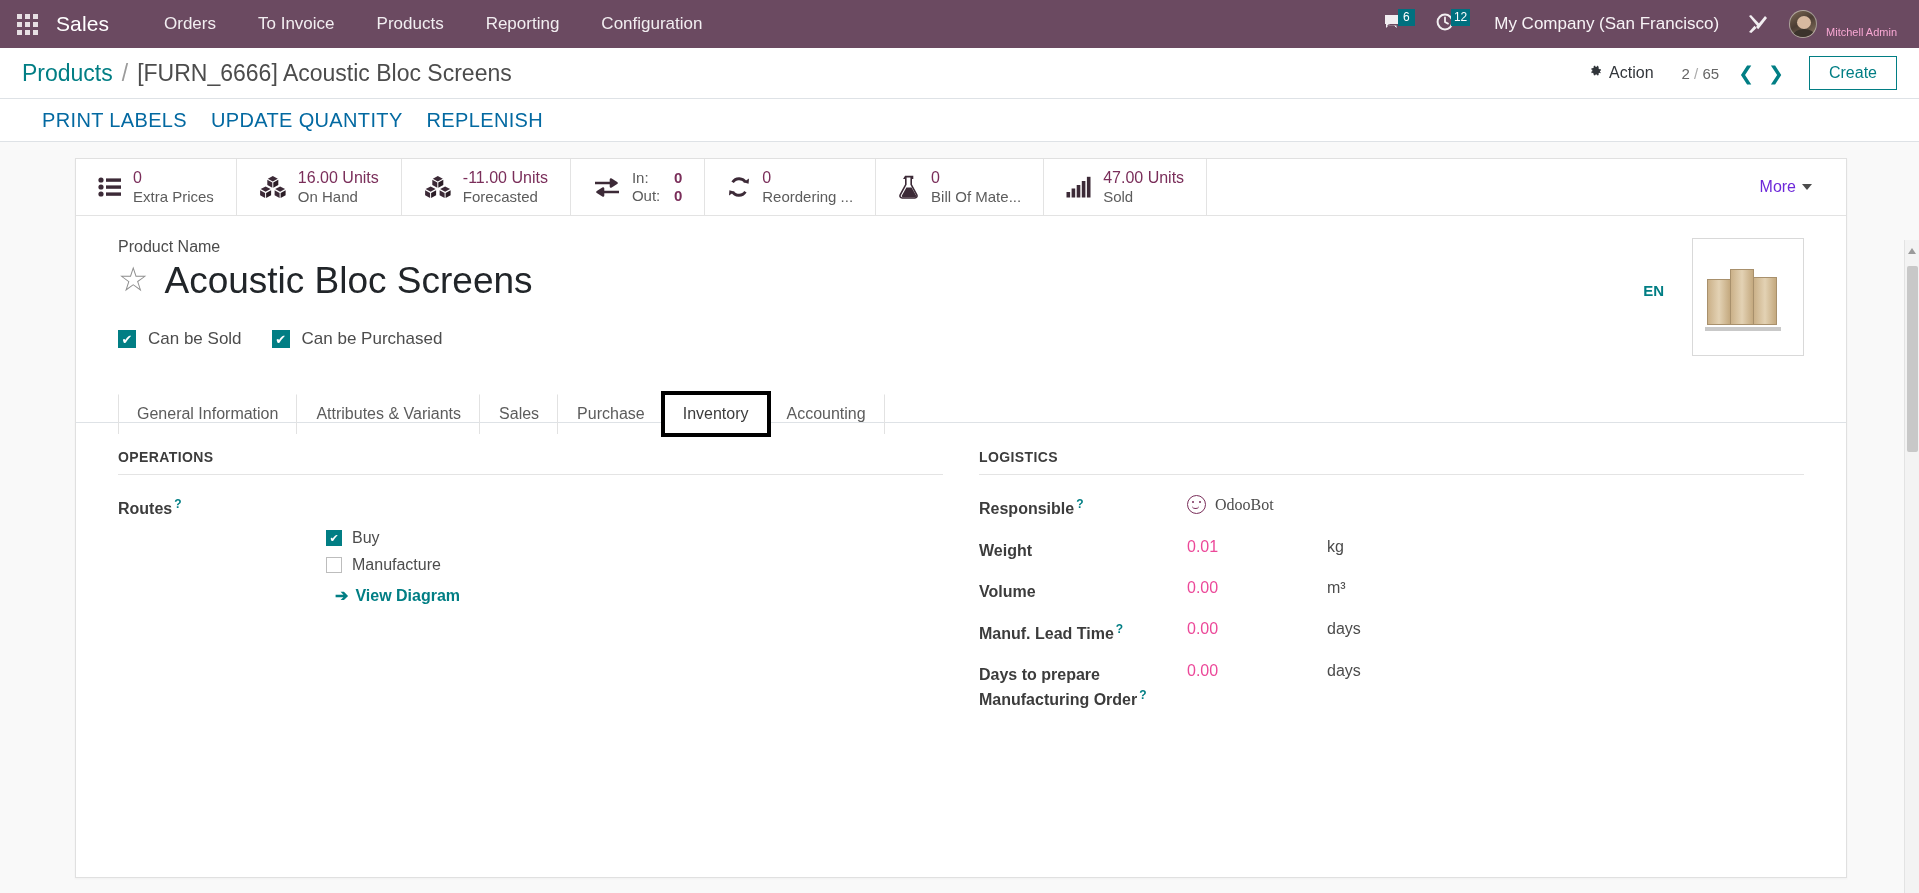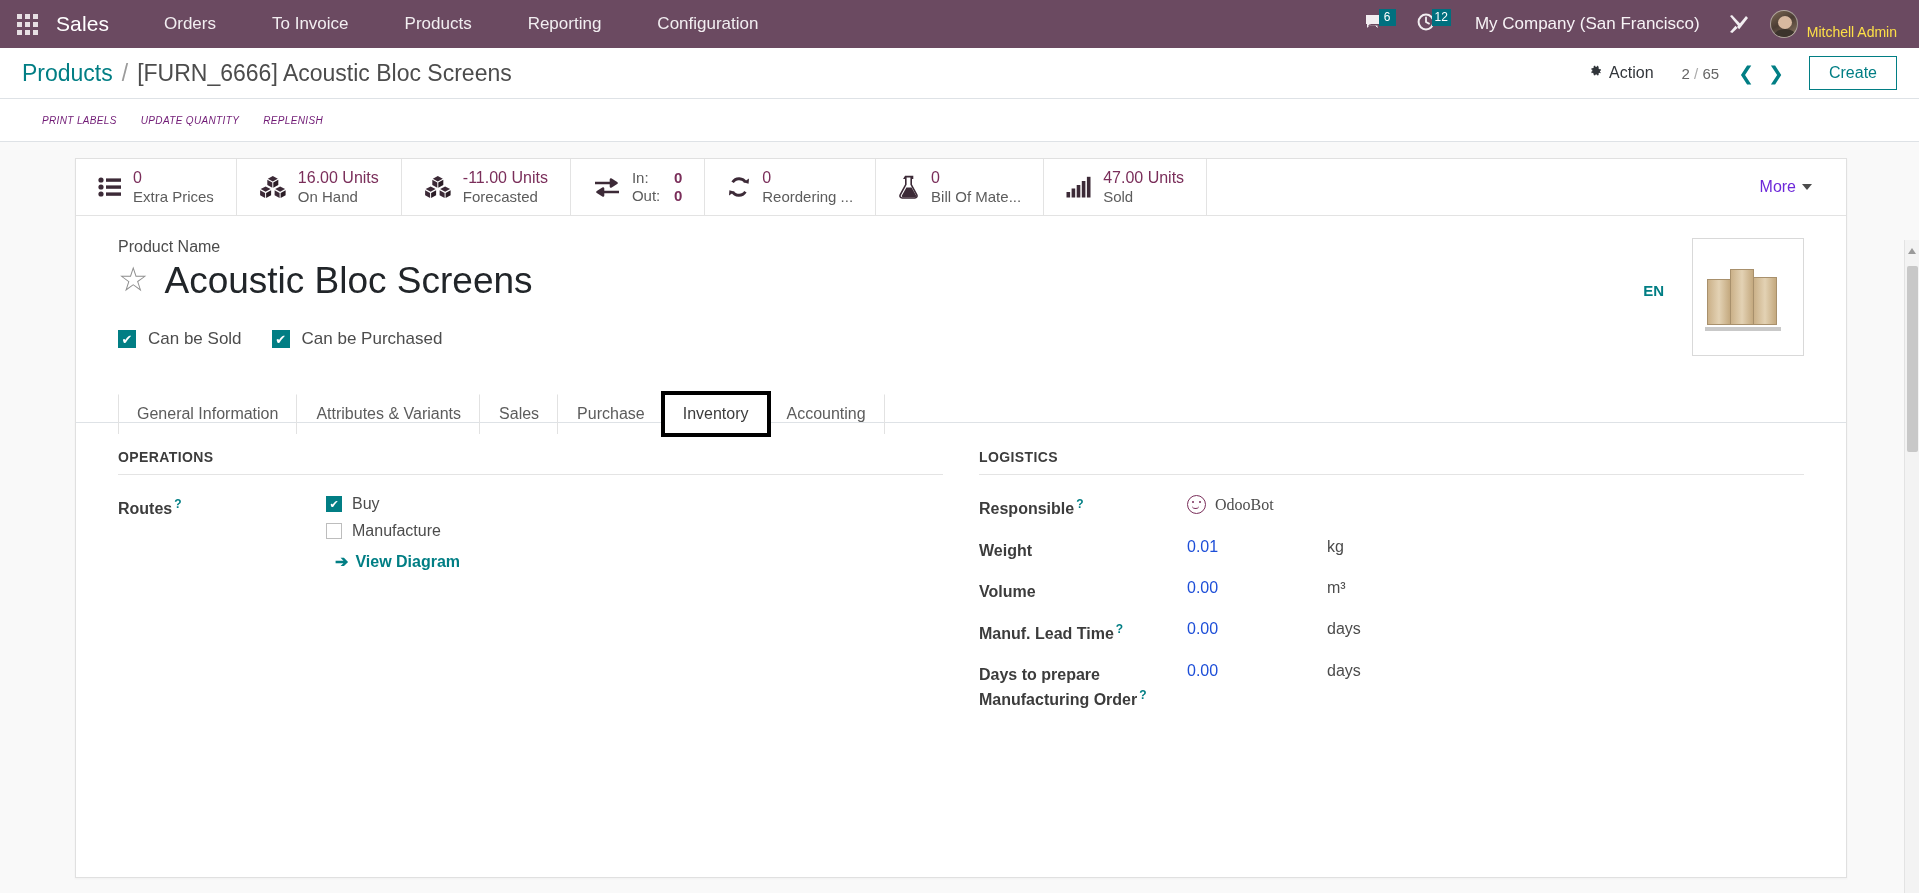--- a/index.html
+++ b/index.html
@@ -30,21 +30,21 @@
     cursor: pointer;
   }
   .apps-grid i { width: 5px; height: 5px; background: #e6dfe3; display: block; }
   .brand {
     font-size: 21px;
     font-weight: 400;
     margin-right: 34px;
     letter-spacing: .1px;
     cursor: pointer;
   }
-  .nav-menu { display: flex; align-items: flex-end; gap: 14px; }
+  .nav-menu { display: flex; align-items: flex-end; gap: 0; }
   .nav-item {
     padding: 0 21px;
     font-size: 17px;
     line-height: 48px;
     color: #f2eef1;
     cursor: pointer;
     white-space: nowrap;
   }
 
   .nav-right {
@@ -84,21 +84,21 @@
     overflow: hidden; position: relative; flex: none;
   }
   .avatar::after{
     content:""; position:absolute; left:7px; top:5px; width:14px; height:13px;
     border-radius:50%; background:#d8b9a0;
   }
   .avatar::before{
     content:""; position:absolute; left:3px; top:18px; width:22px; height:14px;
     border-radius:50% 50% 0 0; background:#3b332c;
   }
-  .user-name { font-size: 14px; color: #fde047; white-space: nowrap; margin-top: 16px; }
+  .user-name { font-size: 11px; color: #f9a8d4; white-space: nowrap; margin-top: 16px; }
 
   
   .cp-top {
     height: 50px;
     display: flex; align-items: center;
     padding: 0 22px 0 22px;
     background: #fff;
     position: relative;
   }
   .breadcrumb { display: flex; align-items: baseline; font-size: 23px; }
@@ -128,28 +128,27 @@
 
   
   .cp-bottom {
     height: 43px;
     display: flex; align-items: center;
     padding-left: 30px;
     border-bottom: 1px solid #dee2e6;
     background: #fff;
   }
   .obtn {
-    color: #701a75;
-    font-size: 10px;
+    color: #0369a1;
+    font-size: 20px;
     letter-spacing: .35px;
     padding: 6px 12px;
     cursor: pointer;
     text-transform: uppercase;
     font-weight: 400;
-    font-style: italic;
   }
 
   .cp-divider { height: 1px; background: #dee2e6; }
 
   
   .sheet-bg {
     background: #f9f9f9;
     height: calc(893px - 48px - 50px - 43px);
     padding: 16px 0 0 0;
     overflow: hidden;
@@ -249,23 +248,23 @@
     padding-bottom: 9px; border-bottom: 1px solid #e4e4e4; margin-bottom: 20px;
   }
   .frow { display: flex; margin-bottom: 17px; align-items: flex-start; }
   .flabel {
     width: 208px; flex: none; color: #3c3c3c; font-size: 16px; padding-top: 1px;
     line-height: 1.45;
   }
   .flabel.bold { font-weight: 700; }
   .help { color: #017e84; font-size: 12px; vertical-align: super; margin-left: 2px; cursor: pointer; }
   .fval { color: #4c4c4c; font-size: 16px; display: flex; align-items: center; gap: 10px; font-family: Liberation Serif, serif; }
-  .fnum { width: 140px; color: #1d4ed8; font-size: 16px; }
+  .fnum { width: 140px; color: #ec4899; font-size: 16px; }
   .funit { color: #4c4c4c; font-size: 16px; }
-  .routes-list { display: flex; flex-direction: column; gap: 9px; }
+  .routes-list { display: flex; flex-direction: column; gap: 9px; margin-top: 34px; }
   .routeline { display: flex; align-items: center; gap: 10px; }
   .routeline .cb { width: 16px; height: 16px; }
   .routeline .cb::after { font-size: 11px; }
   .route-label { color: #4c4c4c; font-size: 16px; }
   .diagram-link {
     display: flex; align-items: center; gap: 7px;
     color: #017e84; font-size: 16px; font-weight: 700; cursor: pointer;
     margin-left: 9px; margin-top: 3px;
   }
   .odoobot { display: flex; align-items: center; gap: 9px; }

